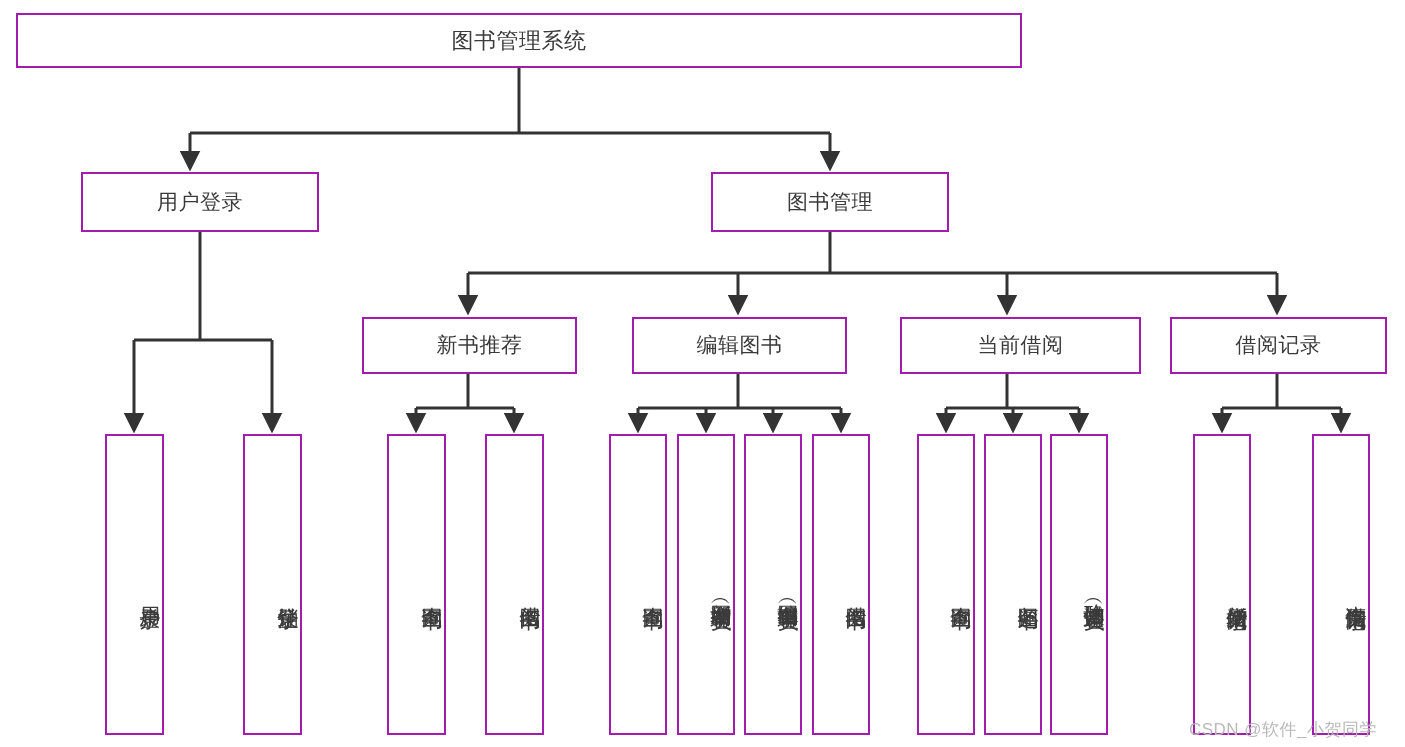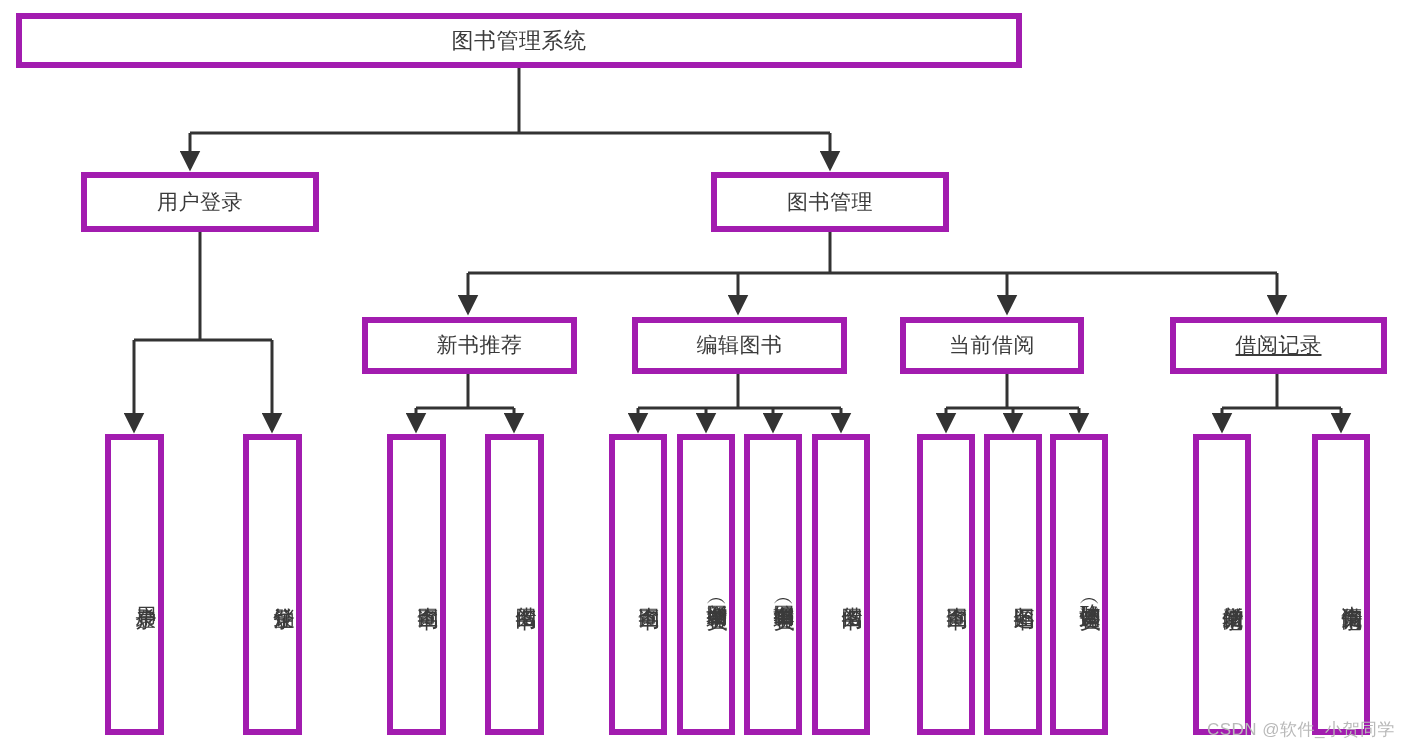--- a/index.html
+++ b/index.html
@@ -22,21 +22,21 @@
     position: absolute;
     left: 0;
     top: 0;
     width: 1405px;
     height: 747px;
     pointer-events: none;
   }
   .node {
     position: absolute;
     box-sizing: border-box;
-    border: 6px solid #a21caf;
+    border: 2px solid #a21caf;
     background: #ffffff;
     display: flex;
     align-items: center;
     justify-content: center;
     color: #3b3b3b;
     line-height: 1.18;
   }
   .node.horizontal {
     font-size: 21px;
     letter-spacing: 0.5px;
@@ -60,21 +60,21 @@
   }
   .node-label {
     display: block;
     white-space: pre-line;
   }
   #root-node {
     font-size: 22px;
   }
   #watermark {
     position: absolute;
-    right: 10px;
+    right: 28px;
     bottom: 6px;
     font-size: 17px;
     color: #b9b9b9;
     letter-spacing: 0.5px;
     white-space: nowrap;
     font-family: "Liberation Sans", "DejaVu Sans", sans-serif;
   }
 </style>
 </head>
 <body>
@@ -144,25 +144,25 @@
   </div>
 
   <div class="node horizontal" style="left:362px; top:317px; width:215px; height:57px;padding-left:24px;">
     <span class="node-label">新书推荐</span>
   </div>
 
   <div class="node horizontal" style="left:632px; top:317px; width:215px; height:57px;">
     <span class="node-label">编辑图书</span>
   </div>
 
-  <div class="node horizontal" style="left:900px; top:317px; width:184px; height:57px;">
+  <div class="node horizontal" style="left:900px; top:317px; width:241px; height:57px;">
     <span class="node-label">当前借阅</span>
   </div>
 
-  <div class="node horizontal" style="left:1170px; top:317px; width:217px; height:57px;text-decoration:underline;">
+  <div class="node horizontal" style="left:1170px; top:317px; width:217px; height:57px;">
     <span class="node-label">借阅记录</span>
   </div>
 
   <div class="node vertical" style="left:105px; top:434px; width:59px; height:301px;">
     <span class="node-label">用户登录</span>
   </div>
   <div class="node vertical" style="left:243px; top:434px; width:59px; height:301px;">
     <span class="node-label">注销登录</span>
   </div>
 

